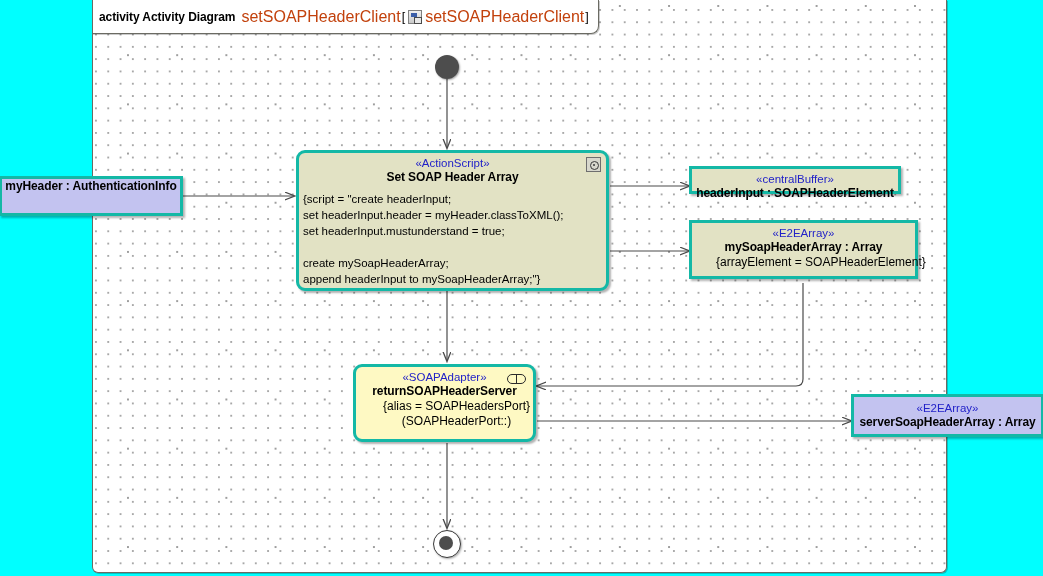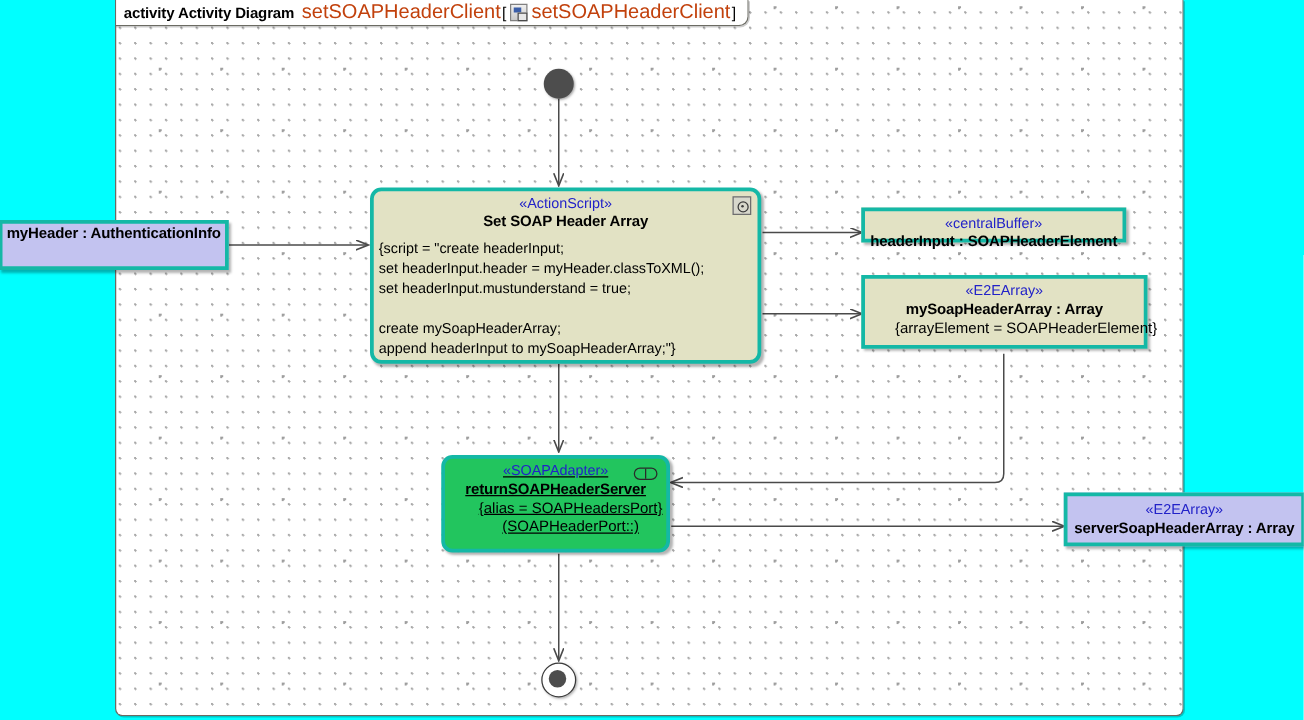--- a/index.html
+++ b/index.html
@@ -35,21 +35,21 @@
     background-size: 12.3px 12.3px, 49.2px 49.2px;
     background-position: 2px 9px, 34px 5px;
     opacity: 0.85;
     pointer-events: none;
   }
 
   
   #frame-title {
     position: absolute;
     left: 92px; top: 0px;
-    height: 21px;
+    height: 34px;
     background: #ffffff;
     border: 1px solid #6b6b63;
     border-top: none;
     border-radius: 0 0 8px 0;
     display: flex;
     align-items: center;
     padding: 0 9px 0 6px;
     white-space: nowrap;
     box-shadow: 1px 1px 0 rgba(0,0,0,0.20);
     z-index: 6;
@@ -113,21 +113,21 @@
     padding-left: 24px;
   }
 
   
   .obj { background: #c3c3f0; }
   
   .buf { background: #e2e2c4; }
   
   .action { background: #e2e2c4; border-radius: 9px; }
   
-  .adapter { background: #22c55e; border-radius: 9px; text-decoration: underline; }
+  .adapter { background: #fef9c3; border-radius: 9px; }
 
   
   #action-node {
     left: 296px; top: 150px;
     width: 313px; height: 141px;
     text-align: left;
   }
   #action-node .ahead { text-align: center; padding-top: 3px; }
   #action-node .abody {
     padding: 6px 0 0 4px;

